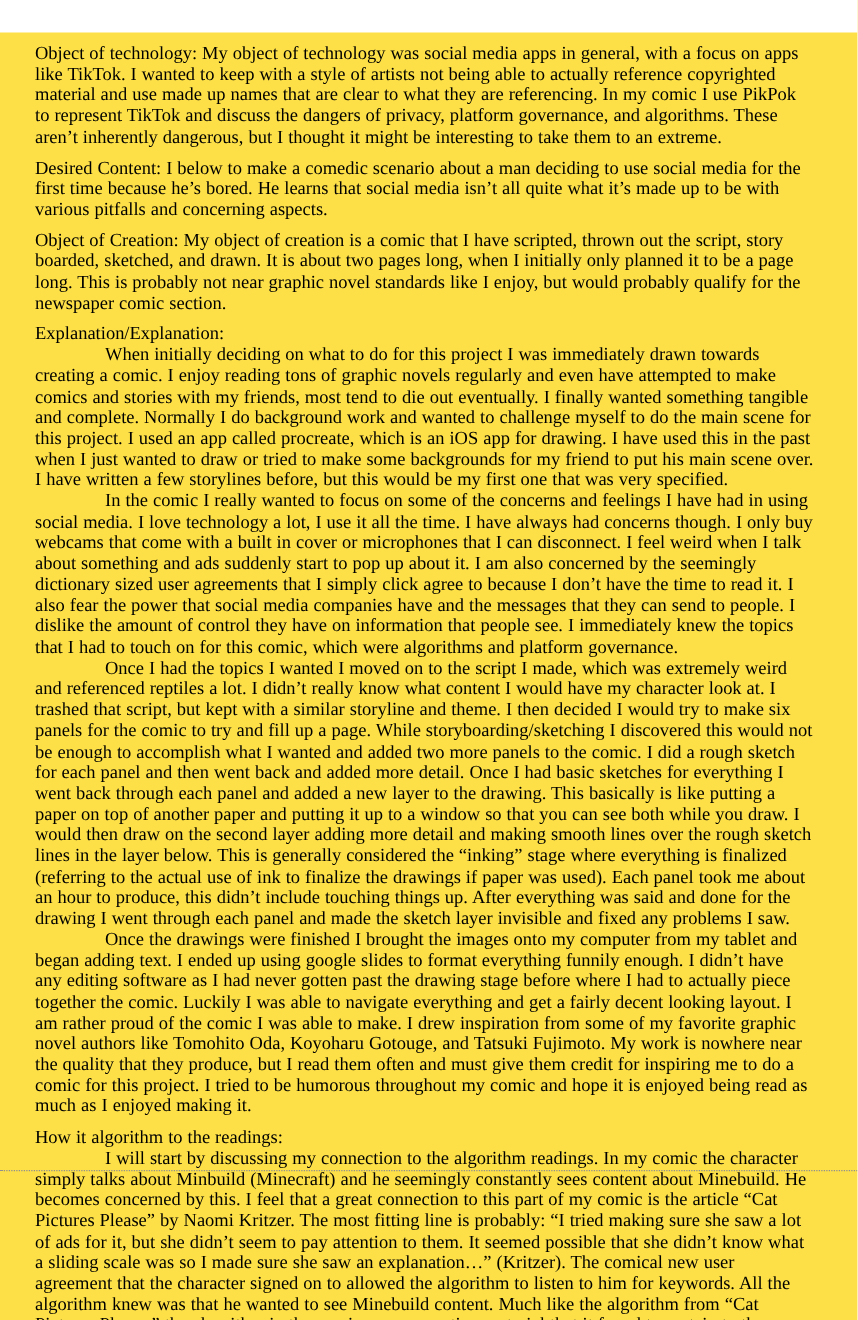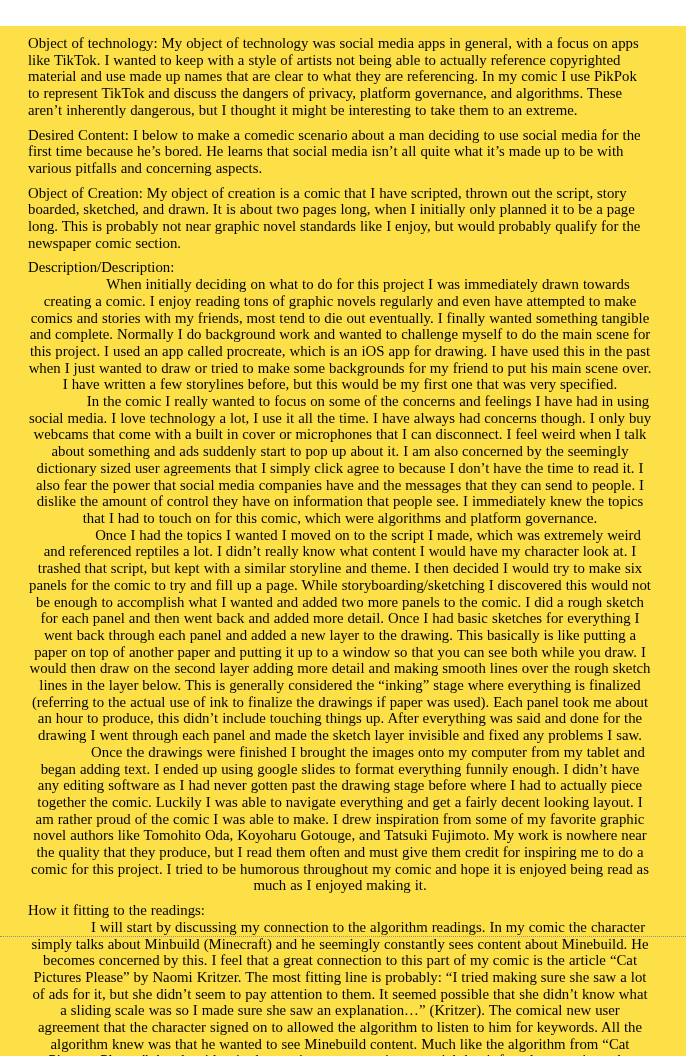--- a/index.html
+++ b/index.html
@@ -30,21 +30,20 @@
     left: 28px;
     width: 624px;
   }
   .content p {
     margin: 0;
     padding: 0;
     word-spacing: 0.02em;
   }
   .content p.indent {
     text-indent: 56px;
-    text-align: center;
   }
   .content div.gap {
     height: 8px;
   }
   .page-break-line {
     position: absolute;
     left: 0;
     right: 0;
     top: 910px;
     height: 0;
@@ -57,23 +56,23 @@
 
 <div class="page">
   <div class="content">
 
   <p class=""><span>Object of technology: My object of technology was social media apps in general, with a focus on apps like TikTok. I wanted to keep with a style of artists not being able to actually reference copyrighted material and use made up names that are clear to what they are referencing. In my comic I use PikPok to represent TikTok and discuss the dangers of privacy, platform governance, and algorithms. These aren’t inherently dangerous, but I thought it might be interesting to take them to an extreme.</span></p>
       <div class="gap"></div>
       <p class=""><span>Desired Content: I below to make a comedic scenario about a man deciding to use social media for the first time because he’s bored. He learns that social media isn’t all quite what it’s made up to be with various pitfalls and concerning aspects.</span></p>
       <div class="gap"></div>
       <p class=""><span>Object of Creation: My object of creation is a comic that I have scripted, thrown out the script, story boarded, sketched, and drawn. It is about two pages long, when I initially only planned it to be a page long. This is probably not near graphic novel standards like I enjoy, but would probably qualify for the newspaper comic section.</span></p>
       <div class="gap"></div>
-      <p class=""><span>Description/Description:</span></p>
+      <p class=""><span>Explanation/Explanation:</span></p>
       <p class="indent"><span>When initially deciding on what to do for this project I was immediately drawn towards creating a comic. I enjoy reading tons of graphic novels regularly and even have attempted to make comics and stories with my friends, most tend to die out eventually. I finally wanted something tangible and complete. Normally I do background work and wanted to challenge myself to do the main scene for this project. I used an app called procreate, which is an iOS app for drawing. I have used this in the past when I just wanted to draw or tried to make some backgrounds for my friend to put his main scene over. I have written a few storylines before, but this would be my first one that was very specified.</span></p>
       <p class="indent"><span>In the comic I really wanted to focus on some of the concerns and feelings I have had in using social media. I love technology a lot, I use it all the time. I have always had concerns though. I only buy webcams that come with a built in cover or microphones that I can disconnect. I feel weird when I talk about something and ads suddenly start to pop up about it. I am also concerned by the seemingly dictionary sized user agreements that I simply click agree to because I don’t have the time to read it. I also fear the power that social media companies have and the messages that they can send to people. I dislike the amount of control they have on information that people see. I immediately knew the topics that I had to touch on for this comic, which were algorithms and platform governance.</span></p>
       <p class="indent"><span>Once I had the topics I wanted I moved on to the script I made, which was extremely weird and referenced reptiles a lot. I didn’t really know what content I would have my character look at. I trashed that script, but kept with a similar storyline and theme. I then decided I would try to make six panels for the comic to try and fill up a page. While storyboarding/sketching I discovered this would not be enough to accomplish what I wanted and added two more panels to the comic. I did a rough sketch for each panel and then went back and added more detail. Once I had basic sketches for everything I went back through each panel and added a new layer to the drawing. This basically is like putting a paper on top of another paper and putting it up to a window so that you can see both while you draw. I would then draw on the second layer adding more detail and making smooth lines over the rough sketch lines in the layer below. This is generally considered the “inking” stage where everything is finalized (referring to the actual use of ink to finalize the drawings if paper was used). Each panel took me about an hour to produce, this didn’t include touching things up. After everything was said and done for the drawing I went through each panel and made the sketch layer invisible and fixed any problems I saw.</span></p>
       <p class="indent"><span>Once the drawings were finished I brought the images onto my computer from my tablet and began adding text. I ended up using google slides to format everything funnily enough. I didn’t have any editing software as I had never gotten past the drawing stage before where I had to actually piece together the comic. Luckily I was able to navigate everything and get a fairly decent looking layout. I am rather proud of the comic I was able to make. I drew inspiration from some of my favorite graphic novel authors like Tomohito Oda, Koyoharu Gotouge, and Tatsuki Fujimoto. My work is nowhere near the quality that they produce, but I read them often and must give them credit for inspiring me to do a comic for this project. I tried to be humorous throughout my comic and hope it is enjoyed being read as much as I enjoyed making it.</span></p>
       <div class="gap"></div>
-      <p class=""><span>How it fitting to the readings:</span></p>
+      <p class=""><span>How it algorithm to the readings:</span></p>
       <p class="indent"><span>I will start by discussing my connection to the algorithm readings. In my comic the character simply talks about Minbuild (Minecraft) and he seemingly constantly sees content about Minebuild. He becomes concerned by this. I feel that a great connection to this part of my comic is the article “Cat Pictures Please” by Naomi Kritzer. The most fitting line is probably: “I tried making sure she saw a lot of ads for it, but she didn’t seem to pay attention to them. It seemed possible that she didn’t know what a sliding scale was so I made sure she saw an explanation…” (Kritzer). The comical new user agreement that the character signed on to allowed the algorithm to listen to him for keywords. All the algorithm knew was that he wanted to see Minebuild content. Much like the algorithm from “Cat Pictures Please,” the algorithm in the comic was suggesting material that it found to pertain to the character. My comic took this to the extreme to show how concerning control over information can be. Kritzer takes it to a bit of an extreme as well, when the algorithm expands its attempts to help people, “The best friend gave me ideas; I started pushing depression screening information and mental health clinic ads to </span></p>
     </div>
   <div class="page-break-line"></div>
 </div>
 
 </body></html>

